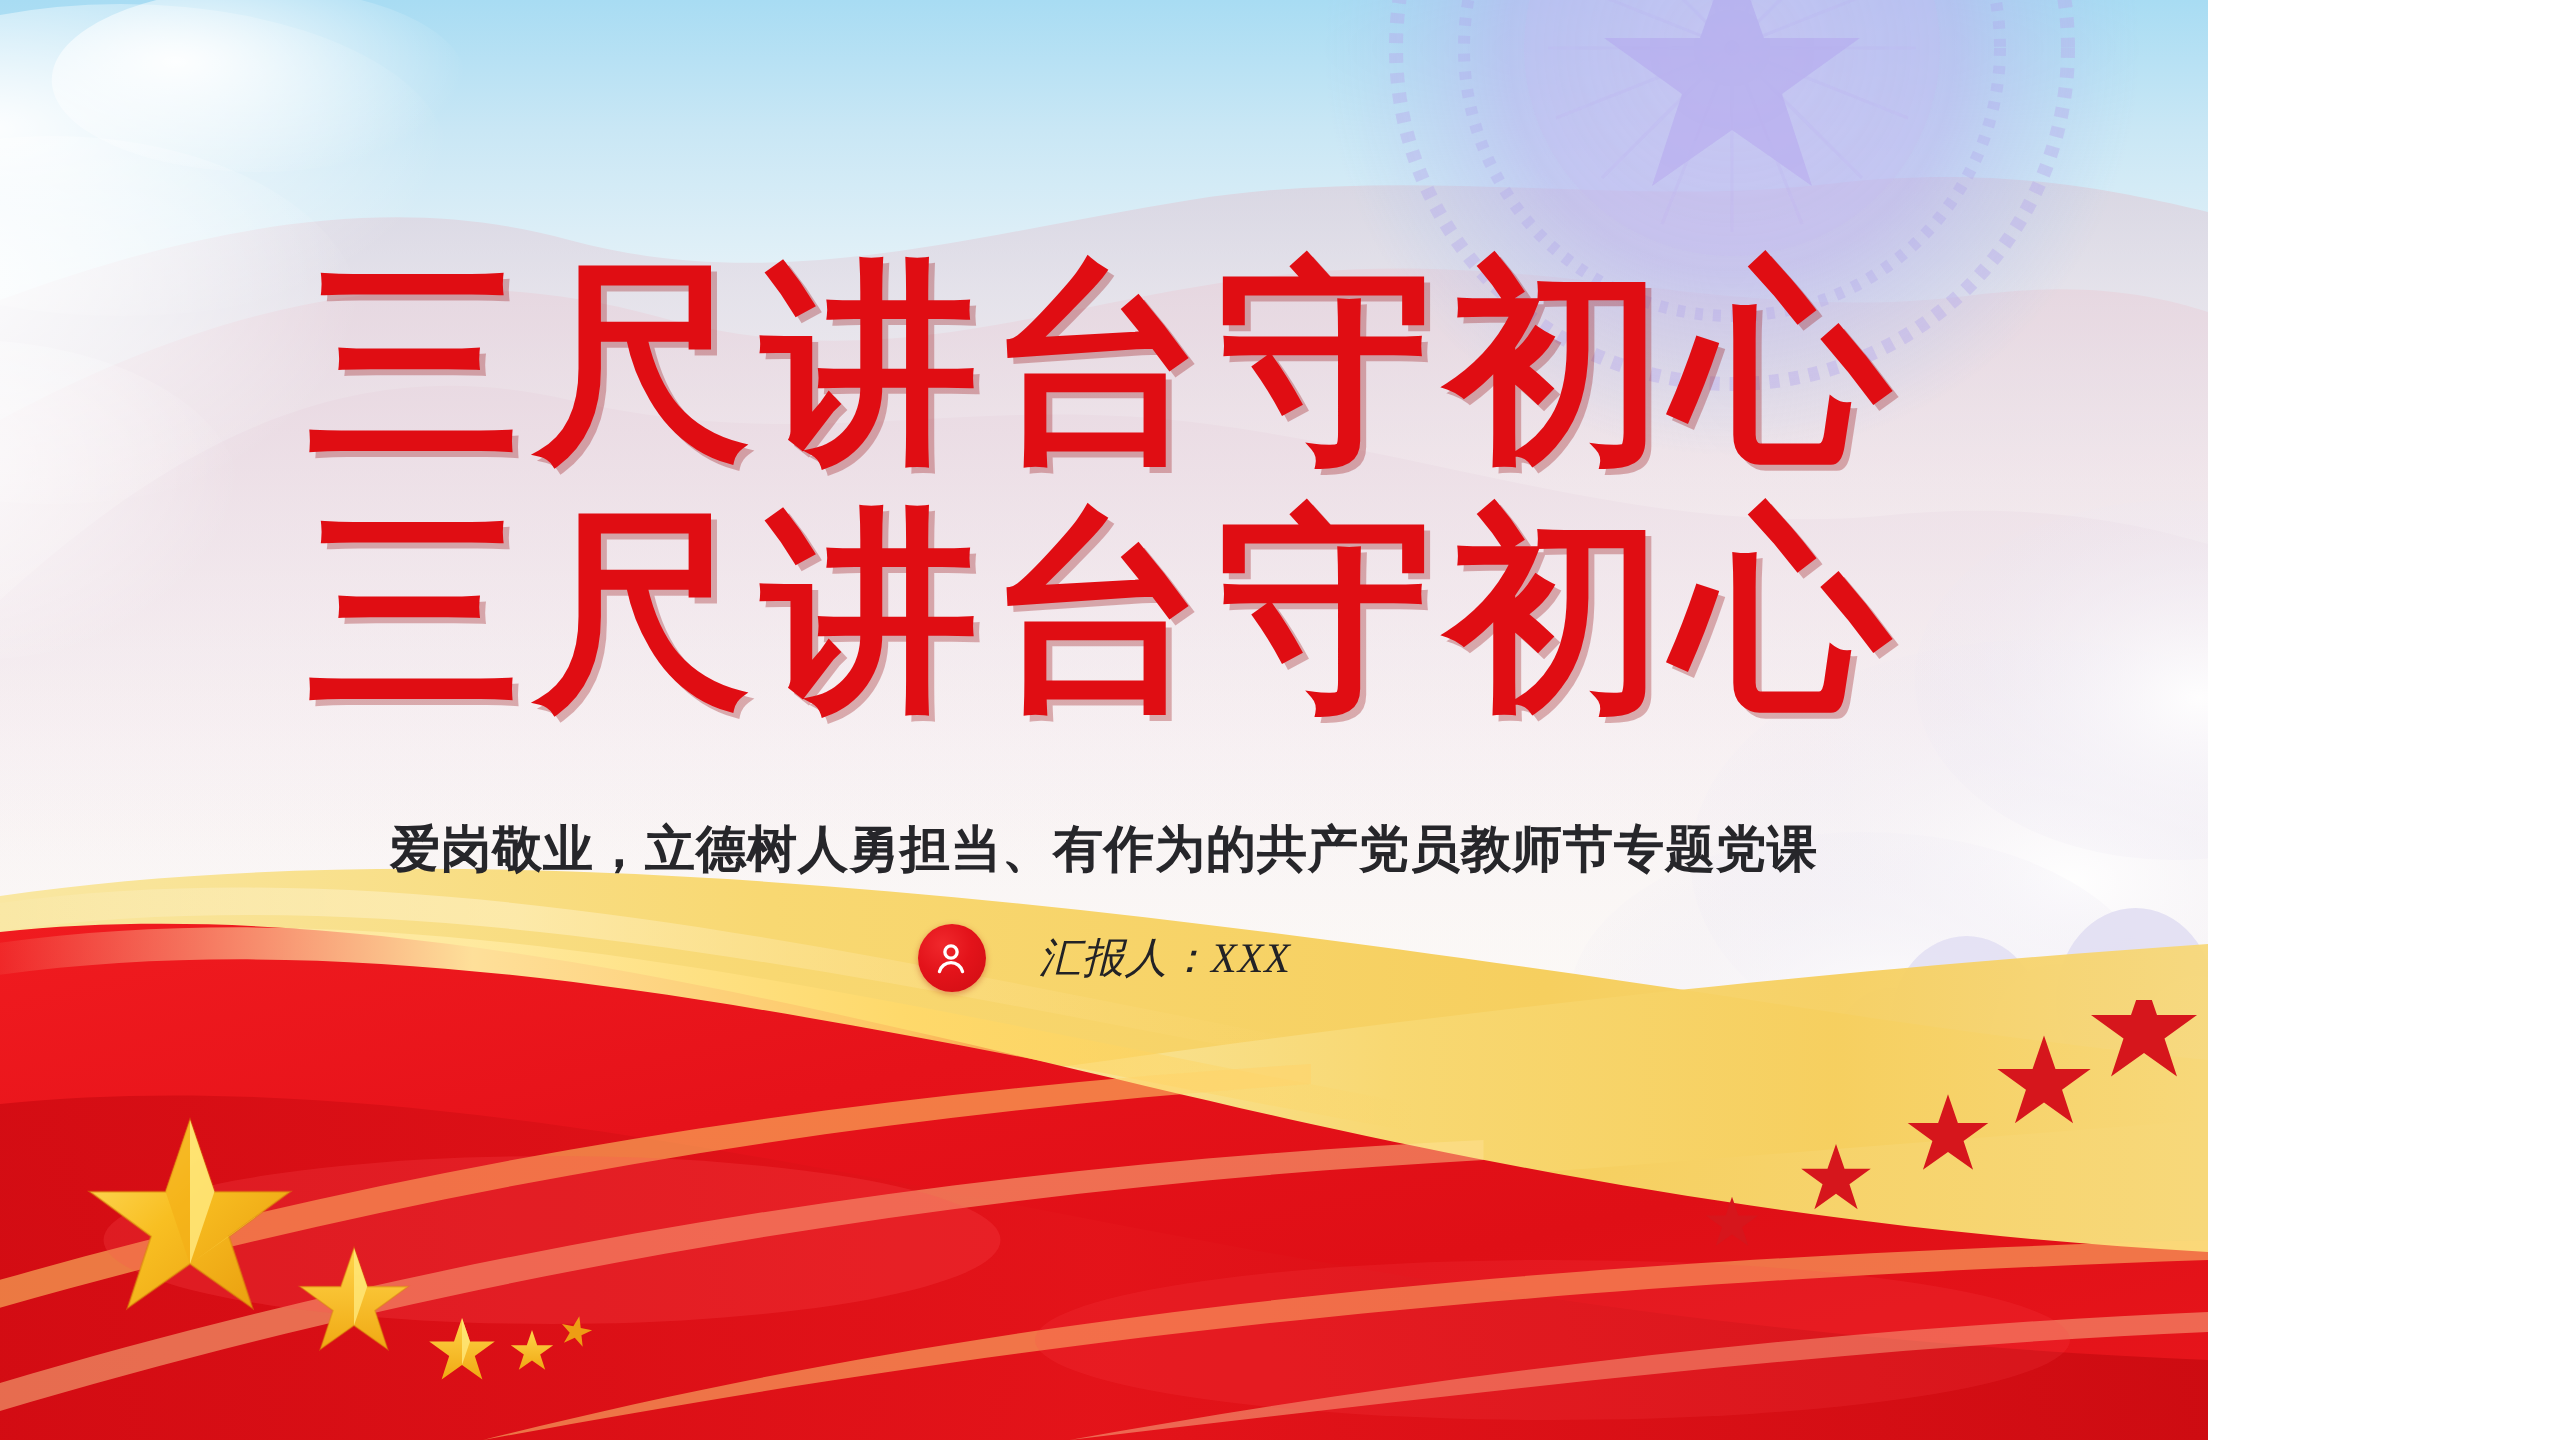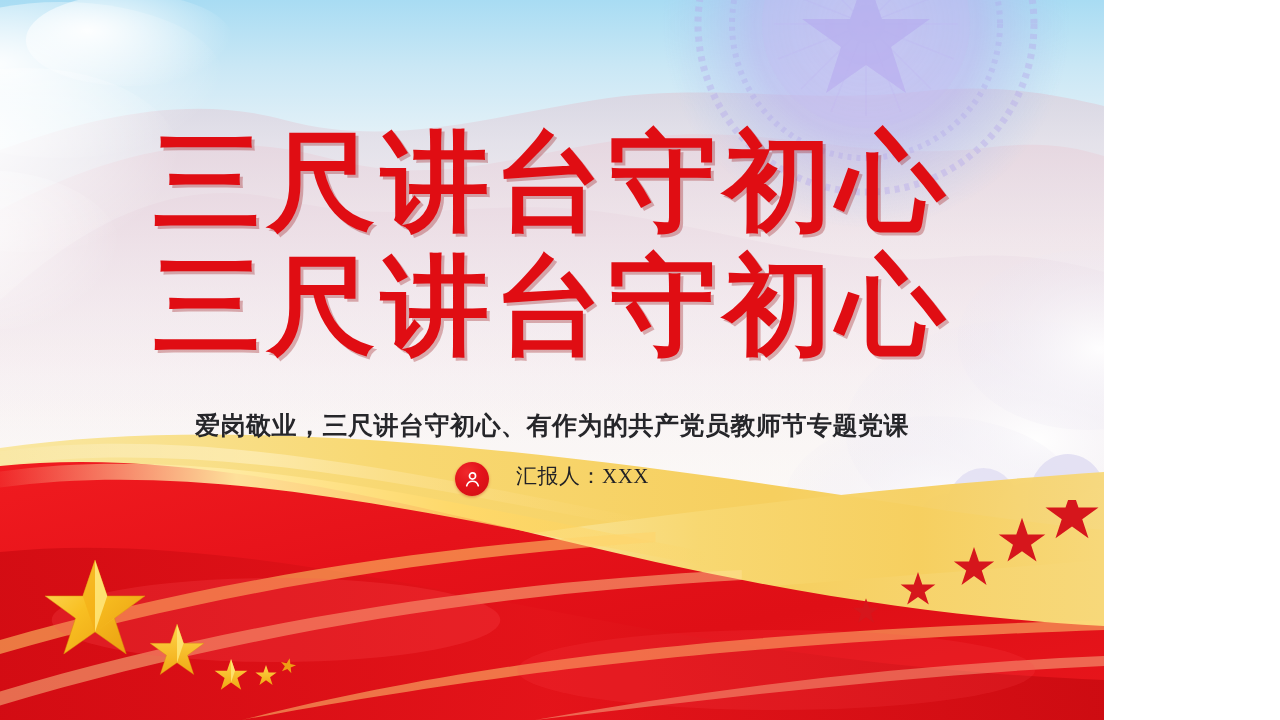--- a/index.html
+++ b/index.html
@@ -71,21 +71,21 @@
   
   .meta-row {
     position:absolute;
     left:0; right:0; top:462px;
     display:flex;
     justify-content:center;
     align-items:center;
     gap:118px;
     z-index:12;
   }
-  .meta-item { display:flex; align-items:flex-start; gap:27px; }
+  .meta-item { display:flex; align-items:center; gap:27px;font-style:italic; }
   .meta-badge {
     width:34px; height:34px;
     border-radius:50%;
     background:radial-gradient(circle at 36% 30%, #f0282c 0%, #e3131a 45%, #cf0d13 100%);
     display:flex; align-items:center; justify-content:center;
     flex:0 0 auto;
     box-shadow:0 1px 3px rgba(170,0,0,.35);
   }
   .meta-badge svg { display:block; }
   .meta-text {
@@ -191,21 +191,21 @@
       </g>
       <path d="M210,160 L226,205 L274,205 L235,233 L250,279 L210,251 L170,279 L185,233 L146,205 L194,205 Z" fill="#b8a9ee" fill-opacity=".85"></path>
     </svg>
   </div>
 
   <div class="title-wrap">
     <div class="title-line l1">三尺讲台守初心</div>
     <div class="title-line l2">三尺讲台守初心</div>
   </div>
 
-  <div class="subtitle">爱岗敬业，三尺讲台守初心、有作为的共产党员教师节专题党课</div>
+  <div class="subtitle">爱岗敬业，立德树人勇担当、有作为的共产党员教师节专题党课</div>
 
   <div class="meta-row">
 
     <div class="meta-item">
       <span class="meta-badge">
         <svg width="21" height="21" viewBox="0 0 24 24" fill="none" stroke="#ffffff" stroke-width="1.9" stroke-linecap="round">
           <circle cx="12" cy="8" r="3.5"></circle>
           <path d="M5.4 19.2a6.8 6.8 0 0 1 13.2 0"></path>
         </svg>
       </span>

